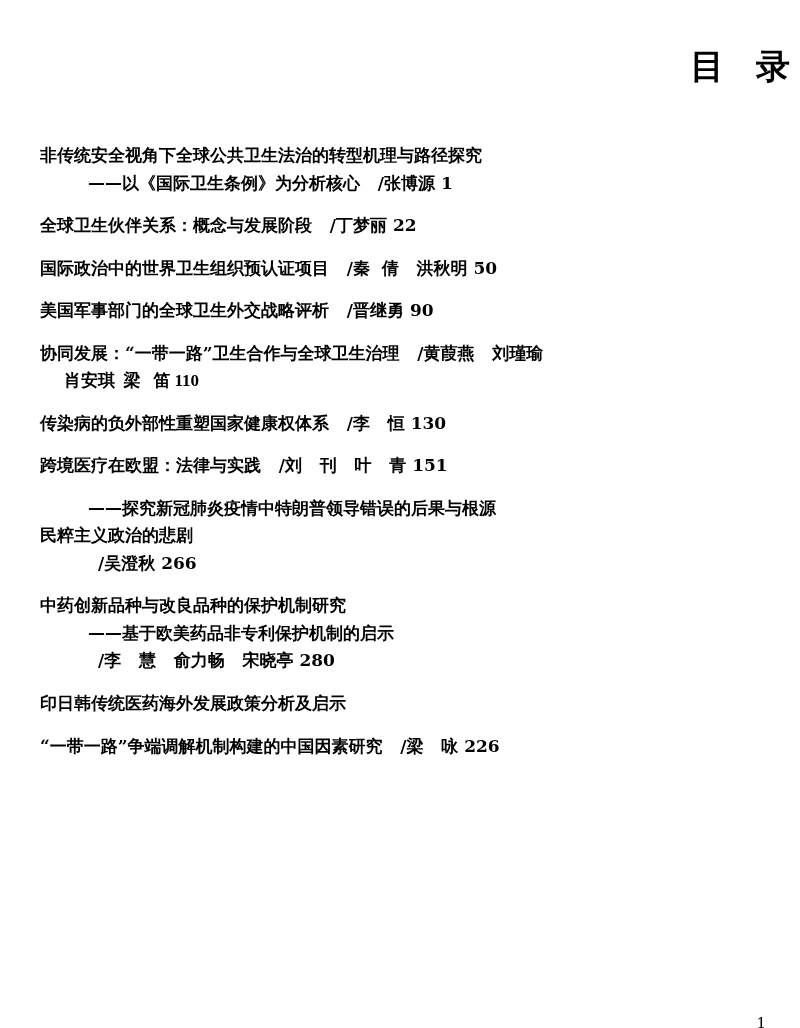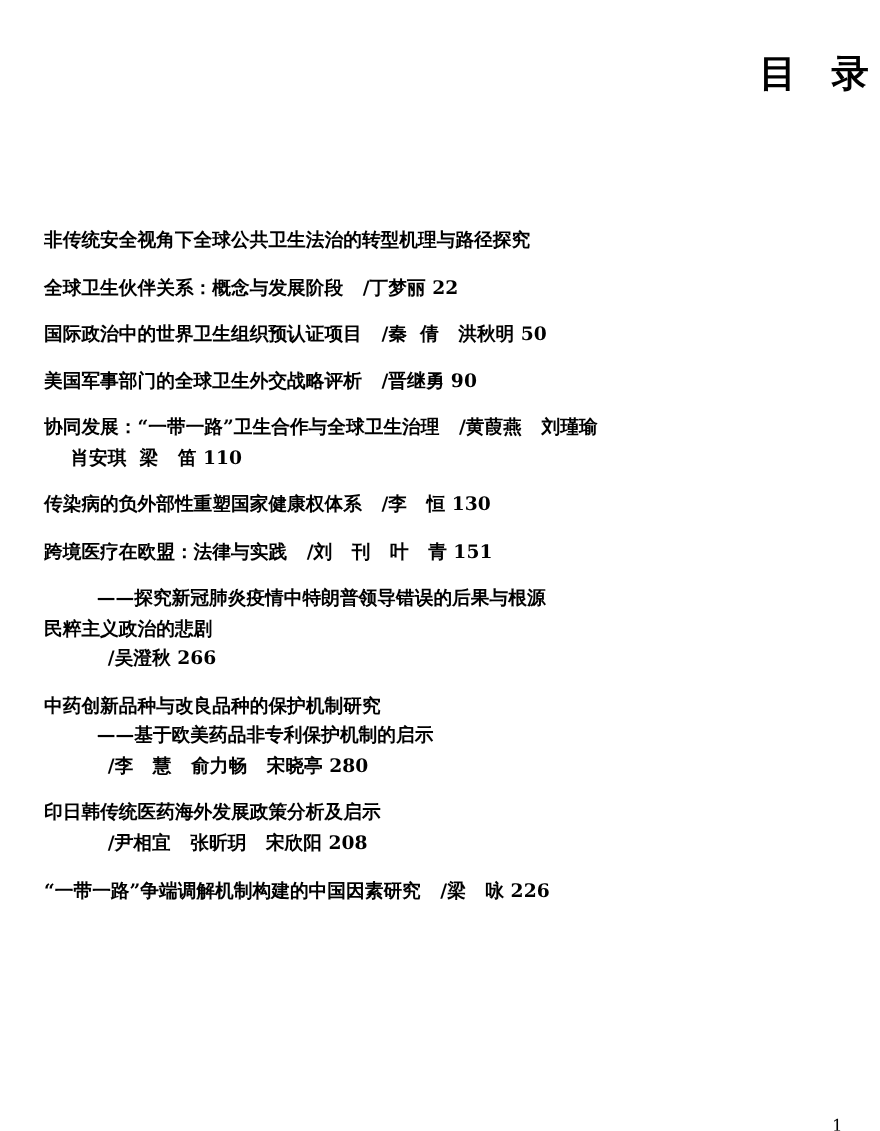--- a/index.html
+++ b/index.html
@@ -24,59 +24,61 @@
   .toc-title {
     text-align: right;
     font-size: 34px;
     font-weight: bold;
     letter-spacing: 10px;
     margin-top: 44px;
     margin-bottom: 0;
     font-family: "DejaVu Serif", "Liberation Serif", serif;
   }
   .entries {
-    margin-top: 116px;
+    margin-top: 52px;
     padding-left: 40px;
     padding-right: 44px;
   }
   .entry {
     margin-bottom: 15px;
   }
   .line {
     font-size: 17px;
     font-weight: bold;
     line-height: 1.62;
     white-space: pre;
     font-family: "DejaVu Serif", "Liberation Serif", serif;
   }
   .line.indent1 {
     padding-left: 48px;
   }
   .line.indent2 {
     padding-left: 24px;
+    font-family: Liberation Serif, serif;
   }
   .line.indent3 {
     padding-left: 58px;
   }
   .page-number {
     position: absolute;
     right: 34px;
     bottom: 40px;
     font-size: 15px;
     font-family: "DejaVu Serif", "Liberation Serif", serif;
   }
 </style>
 </head>
 <body>
 
 <div class="page">
   <h1 class="toc-title">目  录</h1>
   <div class="entries" id="entries">
       <div class="entry">
         <div class="line">非传统安全视角下全球公共卫生法治的转型机理与路径探究</div>
+        <div class="line indent1">——以《国际卫生条例》为分析核心   /张博源 1</div>
       </div>
       <div class="entry">
         <div class="line">全球卫生伙伴关系：概念与发展阶段   /丁梦丽 22</div>
       </div>
       <div class="entry">
         <div class="line">国际政治中的世界卫生组织预认证项目   /秦  倩   洪秋明 50</div>
       </div>
       <div class="entry">
         <div class="line">美国军事部门的全球卫生外交战略评析   /晋继勇 90</div>
       </div>
@@ -95,20 +97,19 @@
         <div class="line">民粹主义政治的悲剧</div>
         <div class="line indent3">/吴澄秋 266</div>
       </div>
       <div class="entry">
         <div class="line">中药创新品种与改良品种的保护机制研究</div>
         <div class="line indent1">——基于欧美药品非专利保护机制的启示</div>
         <div class="line indent3">/李   慧   俞力畅   宋晓亭 280</div>
       </div>
       <div class="entry">
         <div class="line">印日韩传统医药海外发展政策分析及启示</div>
-        <div class="line indent3">/尹相宜   张昕玥   宋欣阳 208</div>
       </div>
       <div class="entry">
         <div class="line">“一带一路”争端调解机制构建的中国因素研究   /梁   咏 226</div>
       </div>
     </div>
   <div class="page-number">1</div>
 </div>
 
 </body></html>

